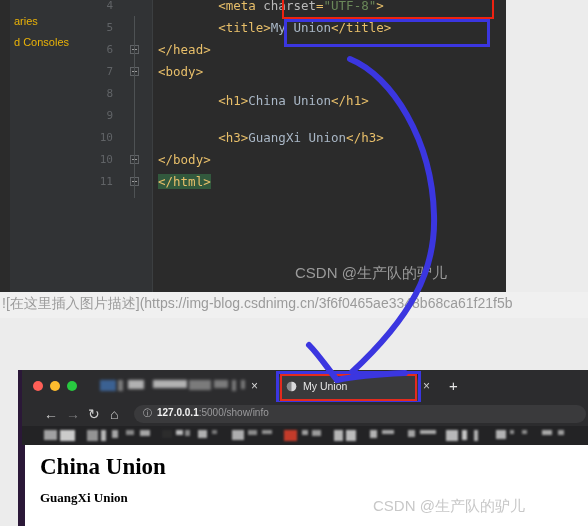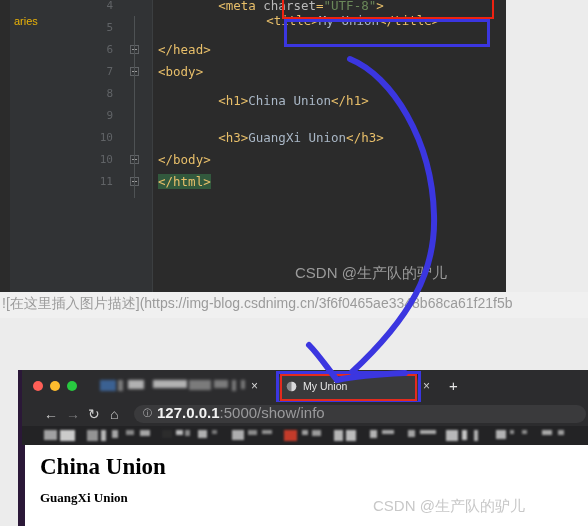--- a/index.html
+++ b/index.html
@@ -254,21 +254,21 @@
   #omni-info {
     position: absolute;
     left: 121px; top: 5px;
     color: #b9b9bb;
     font-size: 9px;
     line-height: 12px;
   }
   #omni-url {
     position: absolute;
     left: 135px; top: 4px;
-    font-size: 15px;
+    font-size: 10px;
     line-height: 14px;
     white-space: nowrap;
     color: #9a9a9c;
   }
   #omni-url b { color: #f2f2f2; font-weight: 700; }
 
   #bookmarks {
     position: absolute; left: 4px; top: 56px;
     width: 566px; height: 19px;
     background: #232325;
@@ -326,20 +326,21 @@
 </style>
 </head>
 <body>
 
 <div id="page">
 
   <div id="ide">
 
     <div id="ide-sidebar">
       <div class="tree-item">aries</div>
+      <div class="tree-item">d Consoles</div>
     </div>
 
     <div id="ide-editor">
       <div id="gutter">
           <div class="ln" style="top: -5px;">4</div>
           <div class="ln" style="top: 17px;">5</div>
           <div class="ln" style="top: 39px;">6</div>
           <div class="fold" style="top: 45px;"></div>
           <div class="ln" style="top: 61px;">7</div>
           <div class="fold" style="top: 67px;"></div>
@@ -348,21 +349,21 @@
           <div class="ln" style="top: 127px;">10</div>
           <div class="ln" style="top: 149px;">10</div>
           <div class="fold" style="top: 155px;"></div>
           <div class="ln" style="top: 171px;">11</div>
           <div class="fold" style="top: 177px;"></div>
         </div>
       <div id="gutter-sep"></div>
       <div id="fold-rail"></div>
       <div id="lines-host">
           <div class="code-line" style="top: -5px; left: 126.16px;"><span class="tag">&lt;meta</span><span class="attr"> charset</span><span class="tag">=</span><span class="str">"UTF-8"</span><span class="tag">&gt;</span></div>
-          <div class="code-line" style="top: 10px; left: 126.16px; margin-left: 48px;"><span class="tag">&lt;title&gt;</span><span class="txt">My Union</span><span class="tag">&lt;/title&gt;</span></div>
+          <div class="code-line" style="top: 17px; left: 126.16px;"><span class="tag">&lt;title&gt;</span><span class="txt">My Union</span><span class="tag">&lt;/title&gt;</span></div>
           <div class="code-line" style="top: 39px; left: 66px; text-align: center;"><span class="tag">&lt;/head&gt;</span></div>
           <div class="code-line" style="top: 61px; left: 66px;"><span class="tag">&lt;body&gt;</span></div>
           <div class="code-line" style="top: 90px; left: 126.16px;"><span class="tag">&lt;h1&gt;</span><span class="txt">China Union</span><span class="tag">&lt;/h1&gt;</span></div>
           <div class="code-line" style="top: 105px; left: 66px;"></div>
           <div class="code-line" style="top: 127px; left: 126.16px;"><span class="tag">&lt;h3&gt;</span><span class="txt">GuangXi Union</span><span class="tag">&lt;/h3&gt;</span></div>
           <div class="code-line" style="top: 149px; left: 66px;"><span class="tag">&lt;/body&gt;</span></div>
           <div class="code-line" style="top: 171px; left: 66px;"><span class="tag hl-green">&lt;/html&gt;</span></div>
         </div>
 
       <div id="box-red"></div>

